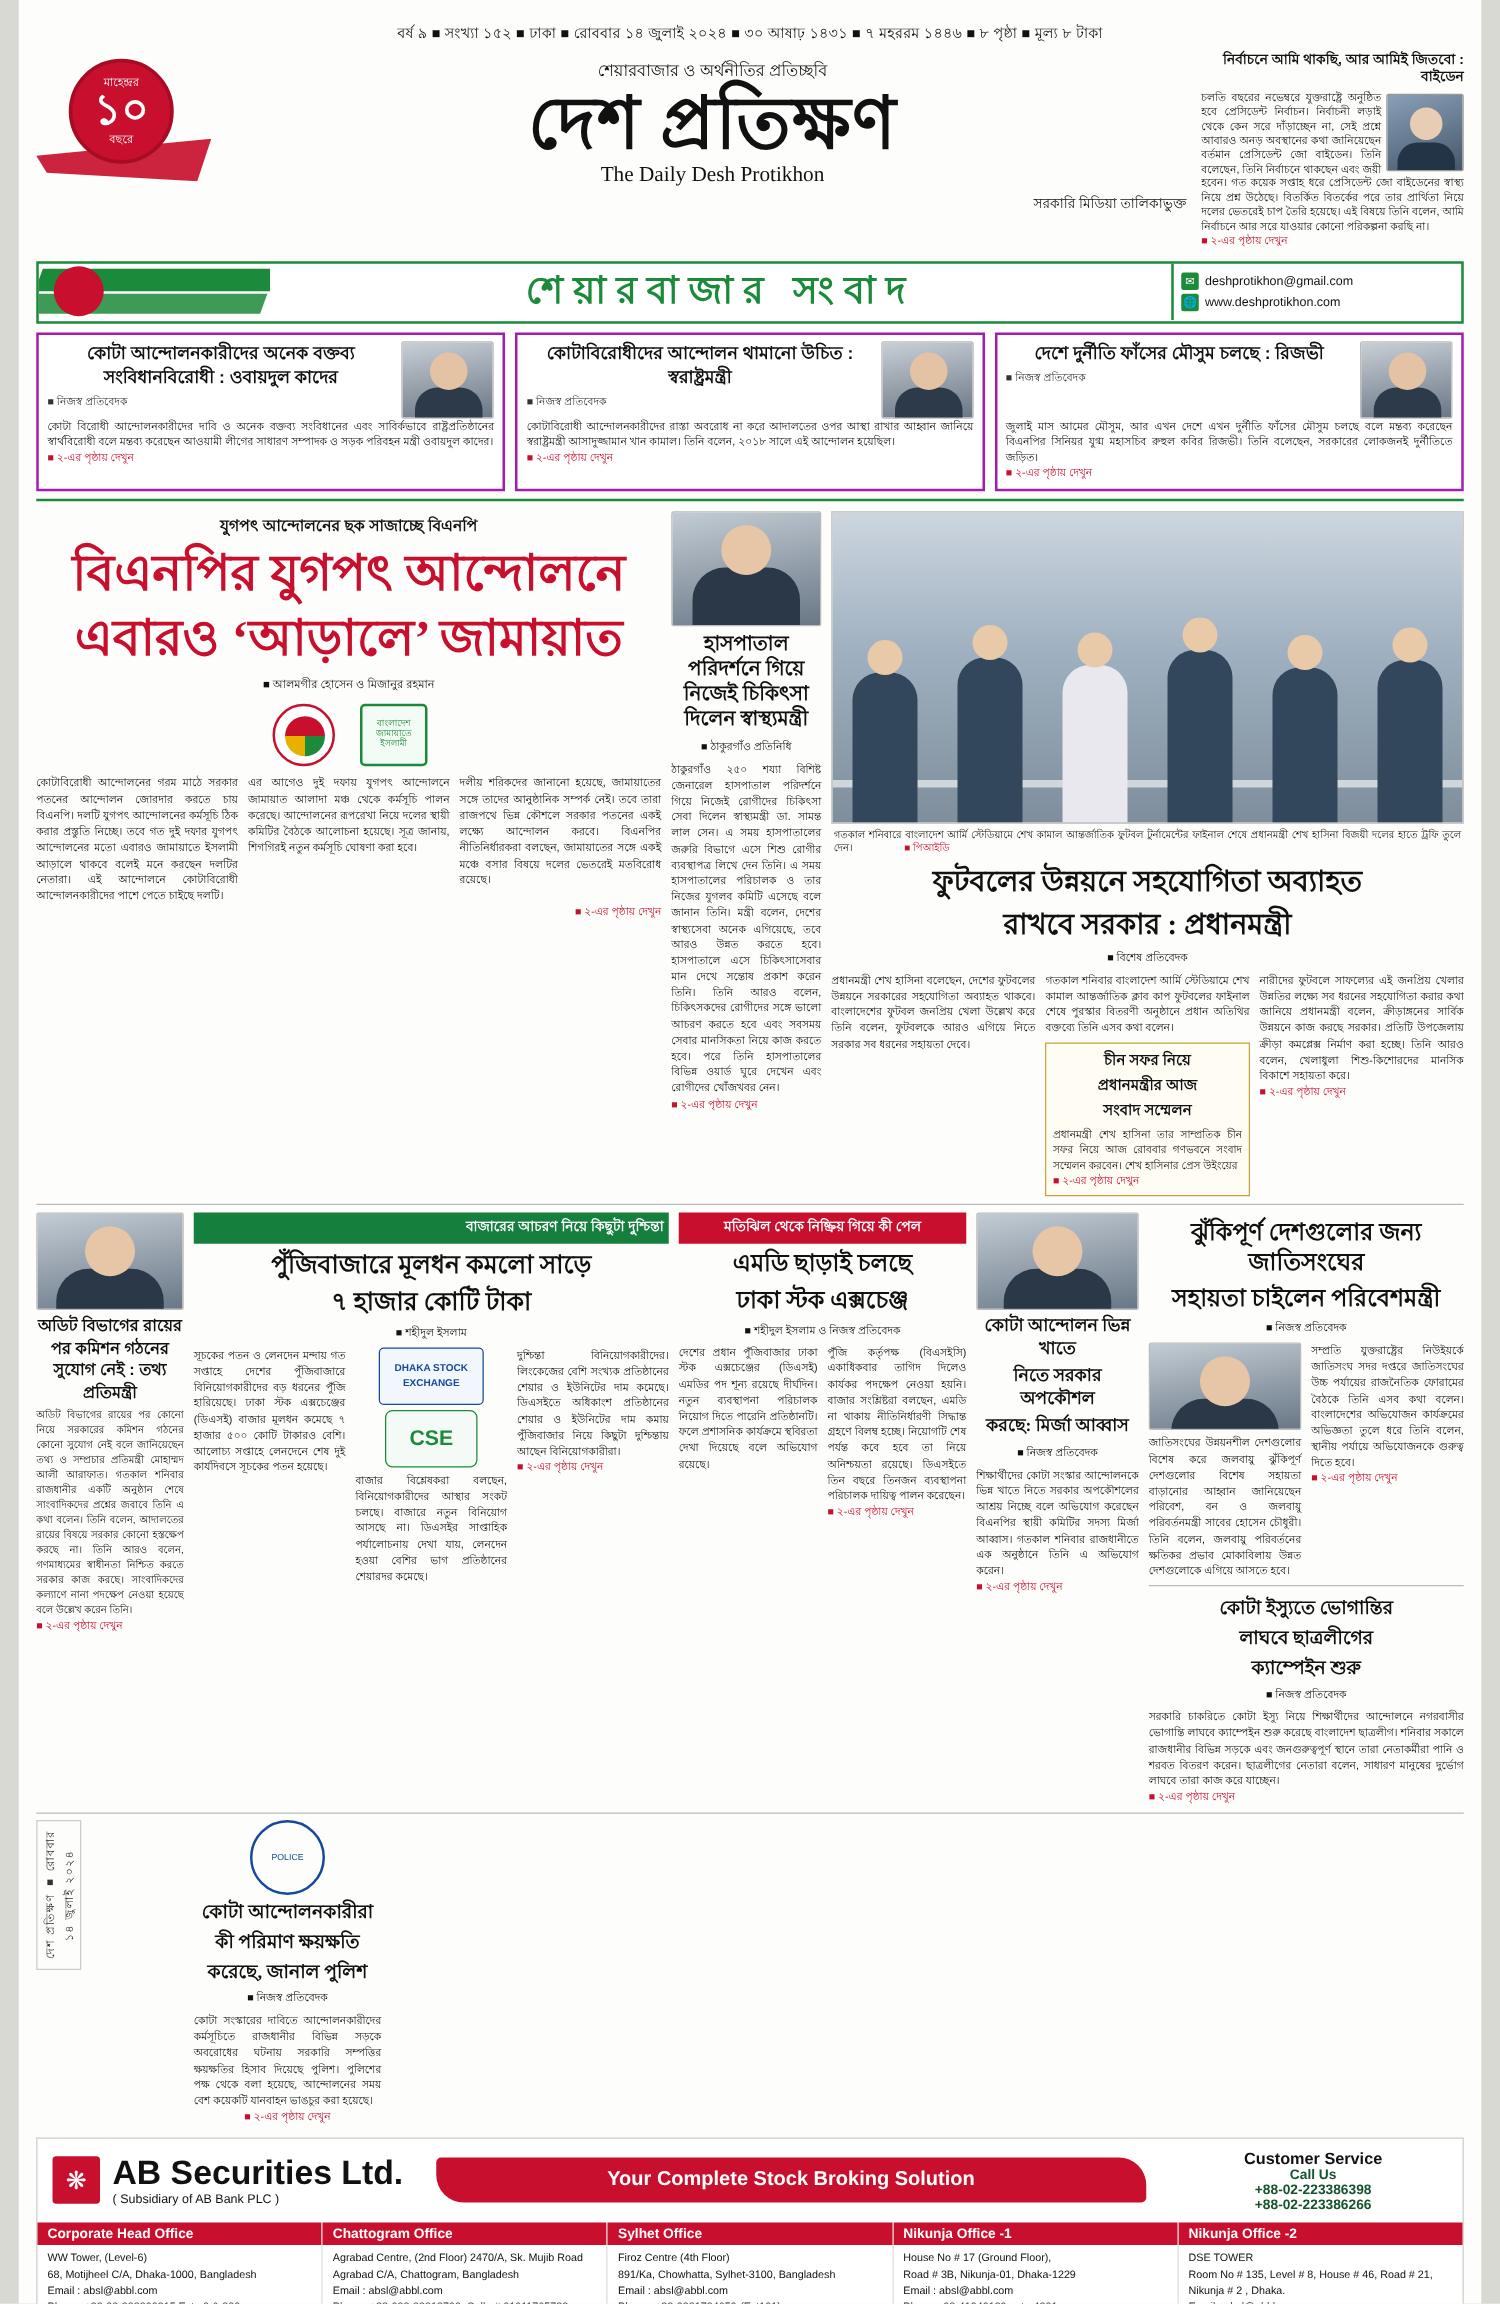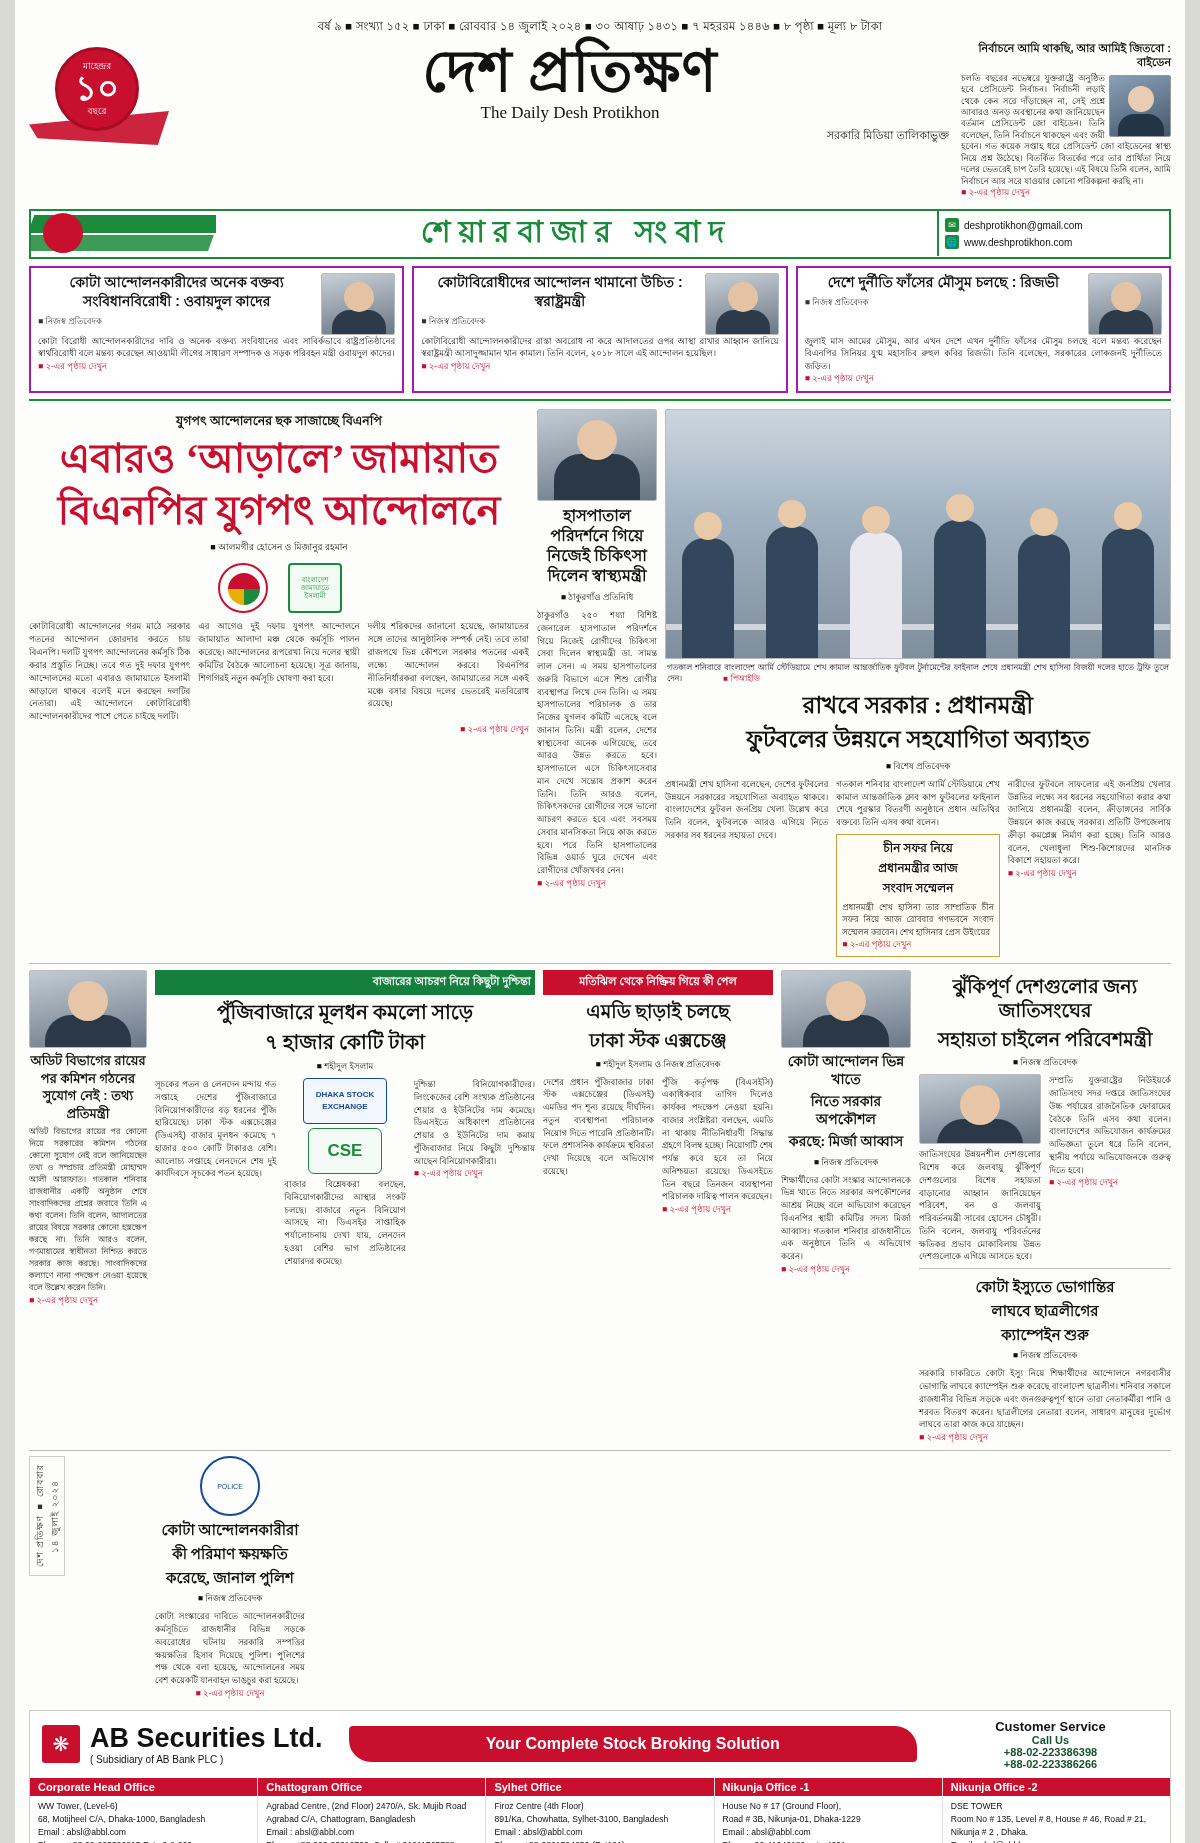--- a/index.html
+++ b/index.html
@@ -190,20 +190,21 @@
     <div class="logo10">
       <div class="tail"></div>
       <div class="circle">
         <span class="small">মাহেন্দ্রর</span>
         <span class="big">১০</span>
         <span class="small">বছরে</span>
       </div>
     </div>
 
     <div class="titleblock">
+      <div class="kicker">শেয়ারবাজার ও অর্থনীতির প্রতিচ্ছবি</div>
       <div class="mainlogo">দেশ প্রতিক্ষণ</div>
       <div class="eng">The Daily Desh Protikhon</div>
       <div class="govt">সরকারি মিডিয়া তালিকাভুক্ত</div>
     </div>
 
     <div class="bidenbox">
       <div class="hd">নির্বাচনে আমি থাকছি, আর আমিই জিতবো : বাইডেন</div>
       <div class="photo"></div>
       <div class="txt">চলতি বছরের নভেম্বরে যুক্তরাষ্ট্রে অনুষ্ঠিত হবে প্রেসিডেন্ট নির্বাচন। নির্বাচনী লড়াই থেকে কেন সরে দাঁড়াচ্ছেন না, সেই প্রশ্নে আবারও অনড় অবস্থানের কথা জানিয়েছেন বর্তমান প্রেসিডেন্ট জো বাইডেন। তিনি বলেছেন, তিনি নির্বাচনে থাকছেন এবং জয়ী হবেন। গত কয়েক সপ্তাহ ধরে প্রেসিডেন্ট জো বাইডেনের স্বাস্থ্য নিয়ে প্রশ্ন উঠেছে। বিতর্কিত বিতর্কের পরে তার প্রার্থিতা নিয়ে দলের ভেতরেই চাপ তৈরি হয়েছে। এই বিষয়ে তিনি বলেন, আমি নির্বাচনে আর সরে যাওয়ার কোনো পরিকল্পনা করছি না।</div>
       <div class="more">■ ২-এর পৃষ্ঠায় দেখুন</div>
@@ -264,22 +265,22 @@
       <div class="more">■ ২-এর পৃষ্ঠায় দেখুন</div>
     </div>
   </div>
 
   <div class="ruleline"></div>
 
   <div class="mainwrap">
 
     <div class="colA">
       <div class="lead-kicker">যুগপৎ আন্দোলনের ছক সাজাচ্ছে বিএনপি</div>
+      <div class="leadhead">বিএনপির যুগপৎ আন্দোলনে</div>
       <div class="leadhead">এবারও ‘আড়ালে’ জামায়াত</div>
-      <div class="leadhead">বিএনপির যুগপৎ আন্দোলনে</div>
       <div class="lead-by">■ আলমগীর হোসেন ও মিজানুর রহমান</div>
       <div class="logosrow">
         <div class="logochip">
             <div class="bnp-logo"></div>
           </div>
         <div class="logochip">
           <div class="jamaat-logo">বাংলাদেশ জামায়াতে ইসলামী</div>
         </div>
       </div>
       <div class="leadbody">
@@ -307,22 +308,22 @@
           <div class="p" style="height:126px;background:#e8e8ee"></div>
           <div class="p" style="height:138px"></div>
           <div class="p" style="height:124px"></div>
           <div class="p" style="height:130px"></div>
         </div>
       </div>
       <div class="caption">
         <span>গতকাল শনিবারে বাংলাদেশ আর্মি স্টেডিয়ামে শেখ কামাল আন্তর্জাতিক ফুটবল টুর্নামেন্টের ফাইনাল শেষে প্রধানমন্ত্রী শেখ হাসিনা বিজয়ী দলের হাতে ট্রফি তুলে দেন।</span>
         <span class="small-red">■ পিআইডি</span>
       </div>
+      <div class="secthead">ফুটবলের উন্নয়নে সহযোগিতা অব্যাহত</div>
       <div class="secthead">রাখবে সরকার : প্রধানমন্ত্রী</div>
-      <div class="secthead">ফুটবলের উন্নয়নে সহযোগিতা অব্যাহত</div>
       <div class="byline-c">■ বিশেষ প্রতিবেদক</div>
       <div class="cols3">
         <div class="col">প্রধানমন্ত্রী শেখ হাসিনা বলেছেন, দেশের ফুটবলের উন্নয়নে সরকারের সহযোগিতা অব্যাহত থাকবে। বাংলাদেশের ফুটবল জনপ্রিয় খেলা উল্লেখ করে তিনি বলেন, ফুটবলকে আরও এগিয়ে নিতে সরকার সব ধরনের সহায়তা দেবে।</div>
         <div class="col">
           <div>গতকাল শনিবার বাংলাদেশ আর্মি স্টেডিয়ামে শেখ কামাল আন্তর্জাতিক ক্লাব কাপ ফুটবলের ফাইনাল শেষে পুরস্কার বিতরণী অনুষ্ঠানে প্রধান অতিথির বক্তব্যে তিনি এসব কথা বলেন।</div>
           <div class="inset-box" style="margin-top:5px">
             <div class="ih">চীন সফর নিয়ে</div>
             <div class="ih">প্রধানমন্ত্রীর আজ</div>
             <div class="ih">সংবাদ সম্মেলন</div>
             <div>প্রধানমন্ত্রী শেখ হাসিনা তার সাম্প্রতিক চীন সফর নিয়ে আজ রোববার গণভবনে সংবাদ সম্মেলন করবেন। শেখ হাসিনার প্রেস উইংয়ের</div>

